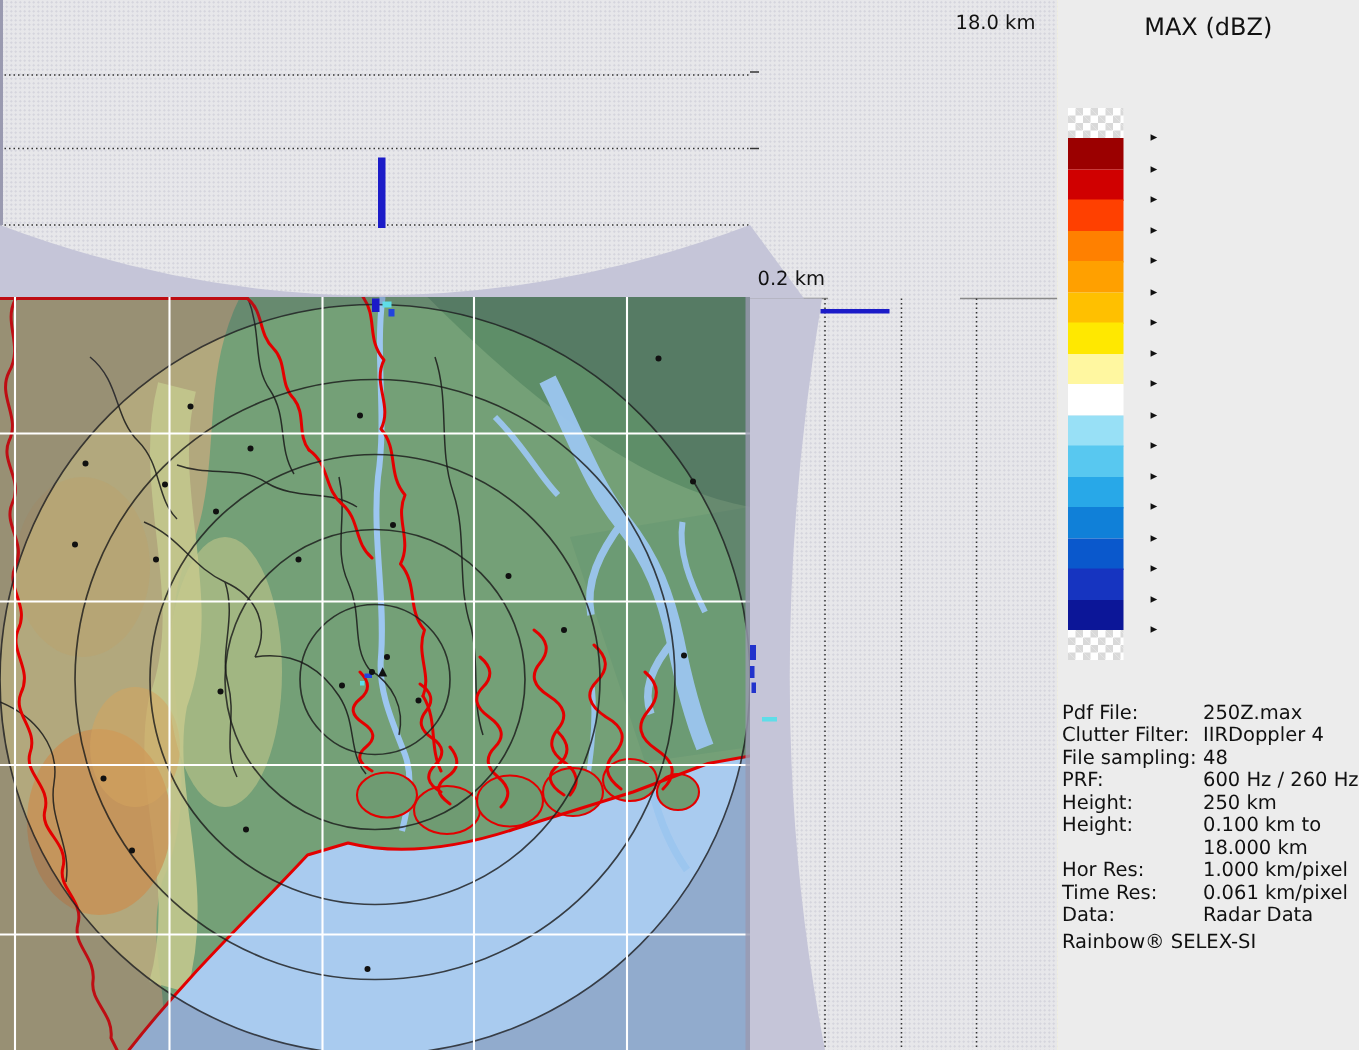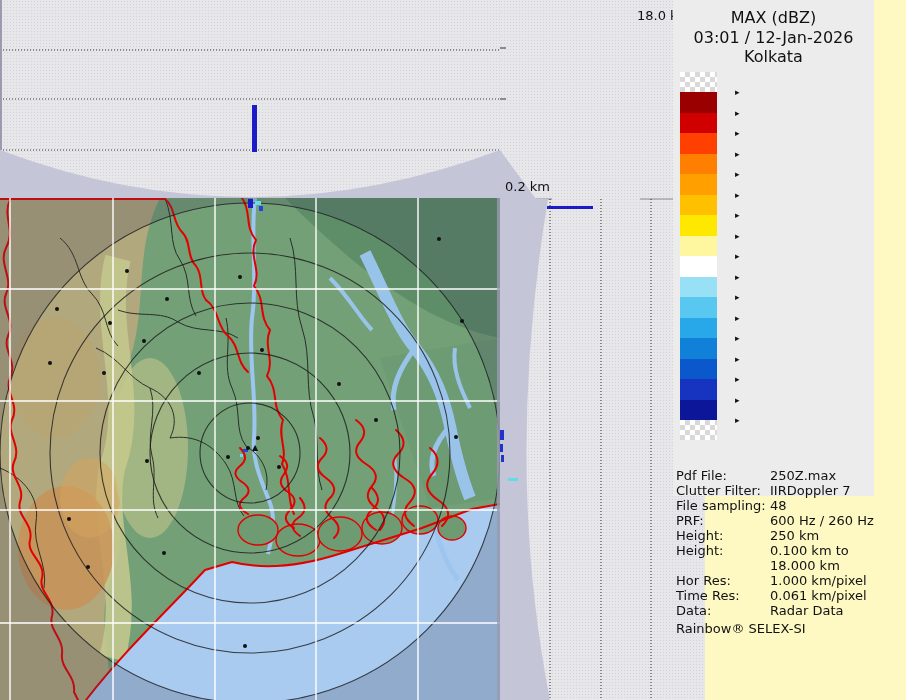--- a/index.html
+++ b/index.html
@@ -1,20 +1,20 @@
 <!DOCTYPE html>
 <html><head>
 <meta charset="utf-8">
 <style>
   html,body{margin:0;padding:0;background:#ececec;font-family:"DejaVu Sans",sans-serif;}
   #app{position:relative;width:906px;height:700px;overflow:hidden;background:#fef9c3;}
   .panel{position:absolute;background:#e7e7ea;background-image:radial-gradient(#d3d3dc 0.8px,transparent 0.8px);background-size:3px 3px;}
   #top-panel{left:0;top:0;width:500px;height:198px;}
   #side-panel{left:500px;top:0;width:205px;height:700px;}
-  #legend{position:absolute;left:673px;top:0;width:201px;height:496px;background:#ececec;}
+  #legend{position:absolute;left:705px;top:0;width:201px;height:700px;background:#ececec;}
   #map{position:absolute;left:0;top:198px;width:500px;height:502px;}
   #map svg,#top-panel svg,#side-panel svg{position:absolute;left:0;top:0;}
   #map-overlay{position:absolute;left:0;top:0;width:500px;height:502px;pointer-events:none;}
   .stn-dot{position:absolute;width:4px;height:4px;background:#111;border-radius:50%;}
   .stn-label{position:absolute;color:#111;font-size:12px;white-space:nowrap;line-height:13px;}
   .stn-marker{position:absolute;color:#111;font-size:8px;line-height:8px;}
   .geo-label{position:absolute;color:#fff;font-size:13px;white-space:nowrap;line-height:14px;}
   .ring-label{position:absolute;width:64px;text-align:center;color:#111;font-size:12px;font-weight:500;white-space:nowrap;line-height:13px;}
   .hgt-label{position:absolute;color:#111;font-size:13px;white-space:nowrap;}
   #legend .title{position:absolute;width:100%;text-align:center;color:#111;font-size:16px;line-height:19px;}
@@ -236,22 +236,20 @@
         <span class="geo-label" style="left: 218px; top: 486px;"></span>
         <span class="geo-label" style="left: 322px; top: 6px;"></span>
         <span class="geo-label" style="left: 319px; top: 486px;"></span>
         <span class="geo-label" style="left: 424px; top: 6px;"></span>
         <span class="geo-label" style="left: 421px; top: 486px;"></span>
       </div>
   </div>
 
   <div id="legend">
     <div class="title" style="top:8px;">MAX (dBZ)</div>
-    <div class="title" style="top:28px;">03:01 / 12-Jan-2026</div>
-    <div class="title" style="top:47px;">Kolkata</div>
     <div id="scale">
         <div class="swatch checker" style="top: 72px; height: 20.47px;"></div>
         <div class="swatch" style="top: 92.47px; height: 20.97px; background: rgb(155, 0, 0);"></div>
         <div class="swatch" style="top: 112.94px; height: 20.97px; background: rgb(208, 0, 0);"></div>
         <div class="swatch" style="top: 133.41px; height: 20.97px; background: rgb(255, 64, 0);"></div>
         <div class="swatch" style="top: 153.88px; height: 20.97px; background: rgb(255, 128, 0);"></div>
         <div class="swatch" style="top: 174.35px; height: 20.97px; background: rgb(255, 160, 0);"></div>
         <div class="swatch" style="top: 194.82px; height: 20.97px; background: rgb(255, 192, 0);"></div>
         <div class="swatch" style="top: 215.29px; height: 20.97px; background: rgb(255, 232, 0);"></div>
         <div class="swatch" style="top: 235.76px; height: 20.97px; background: rgb(255, 247, 160);"></div>
@@ -282,21 +280,21 @@
         <span class="scale-label" style="top: 392.52px;"></span>
         <span class="scale-label" style="top: 412.99px;"></span>
       </div>
     <div id="meta">
         <div class="meta-row" style="top: 468px;">
           <span class="meta-label">Pdf File:</span>
           <span class="meta-value">250Z.max</span>
         </div>
         <div class="meta-row" style="top: 483px;">
           <span class="meta-label">Clutter Filter:</span>
-          <span class="meta-value">IIRDoppler 7</span>
+          <span class="meta-value">IIRDoppler 4</span>
         </div>
         <div class="meta-row" style="top: 498px;">
           <span class="meta-label">File sampling:</span>
           <span class="meta-value">48</span>
         </div>
         <div class="meta-row" style="top: 513px;">
           <span class="meta-label">PRF:</span>
           <span class="meta-value">600 Hz / 260 Hz</span>
         </div>
         <div class="meta-row" style="top: 528px;">

